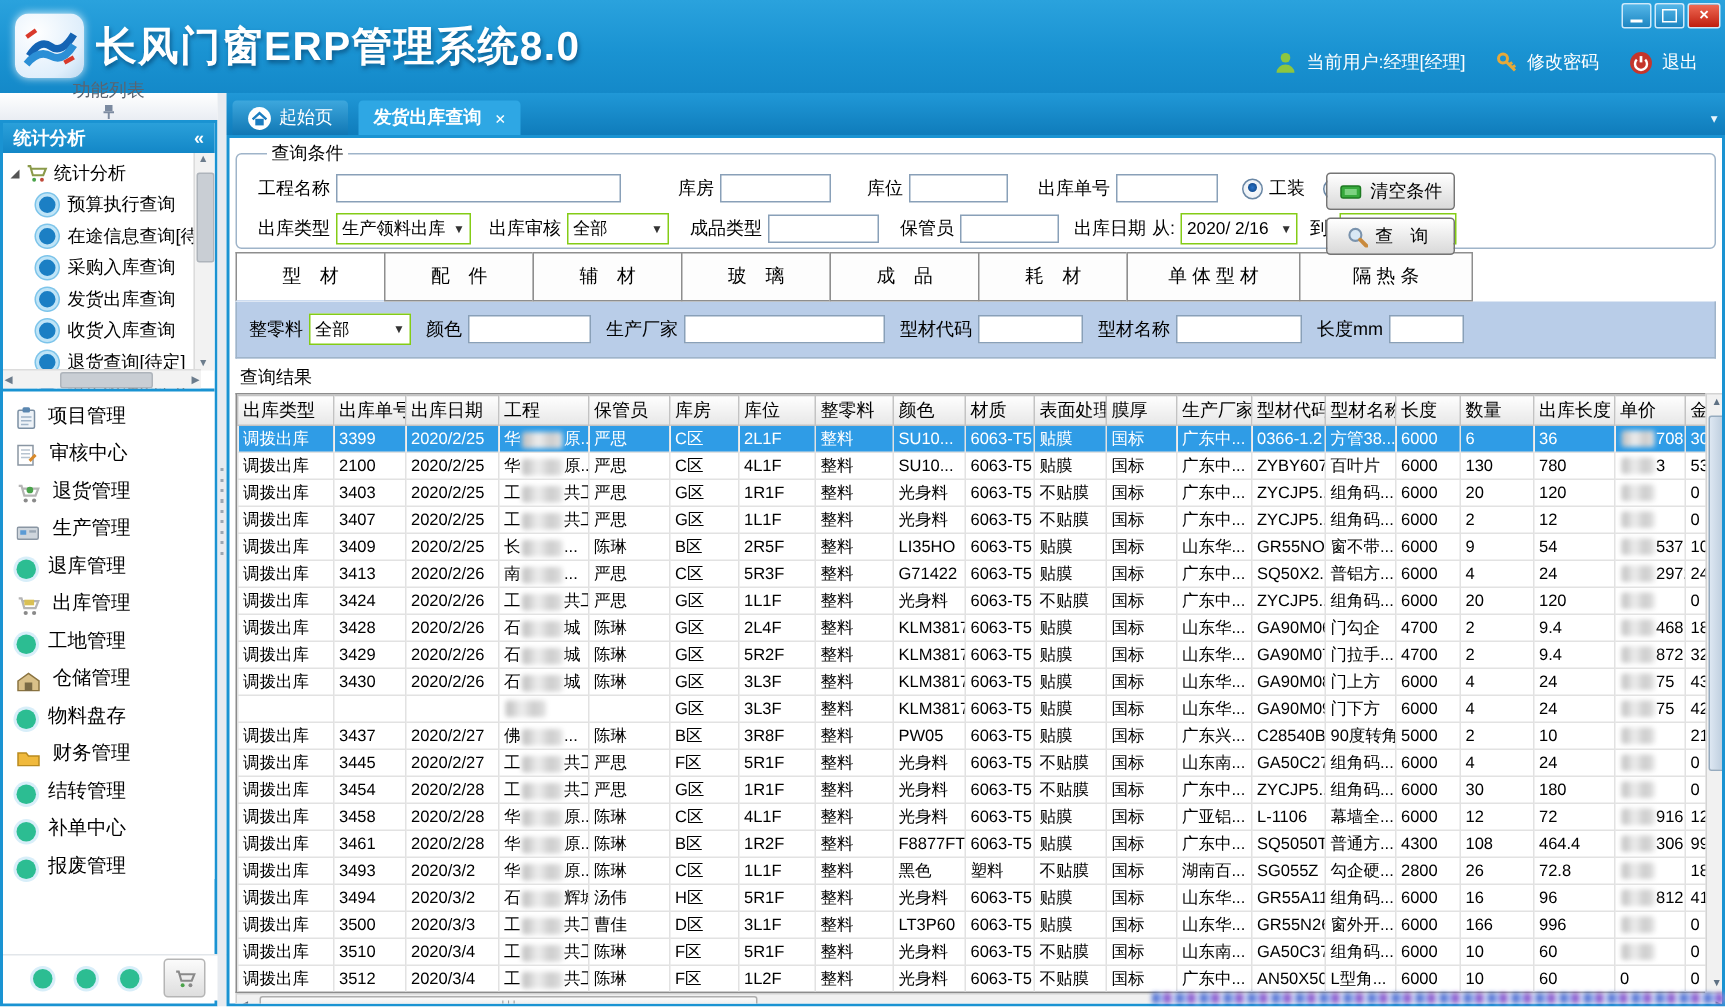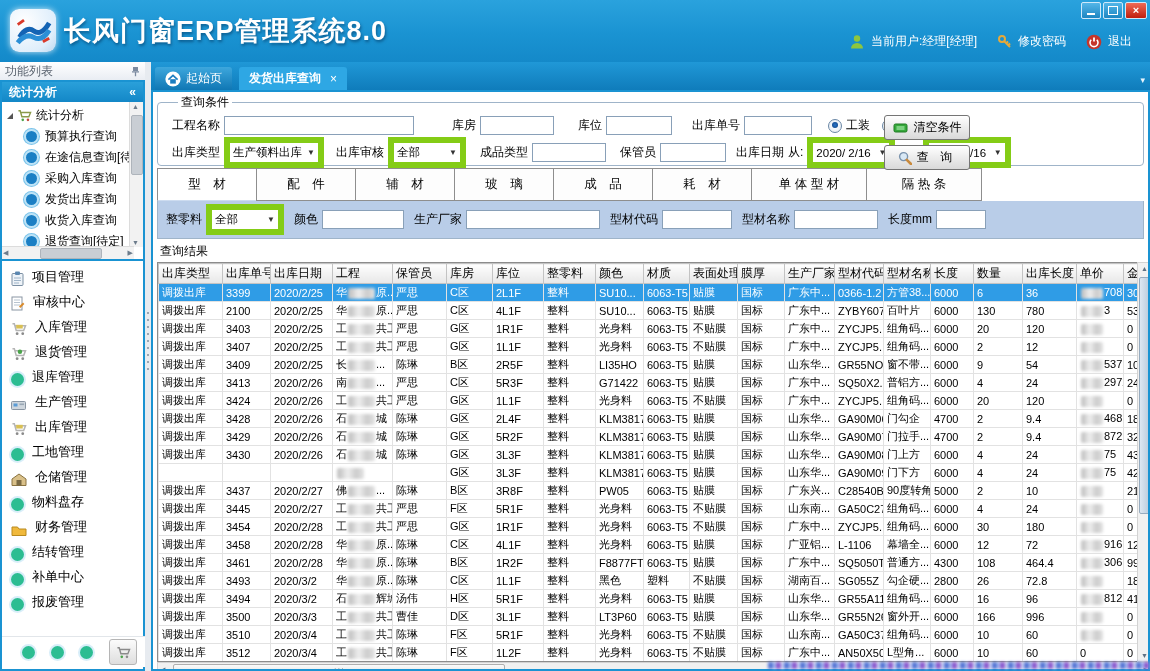--- a/index.html
+++ b/index.html
@@ -22,21 +22,21 @@
   .wbtn.close{background:linear-gradient(#ef6a55,#c01e0e);width:20px;font-weight:bold;}
   .glyph-min{display:block;width:8px;height:2px;background:#fff;margin-top:7px;}
   .glyph-max{display:block;width:8px;height:7px;border:1px solid #fff;}
   .user-area{position:absolute;right:18px;top:33px;display:flex;align-items:center;gap:6px;color:#fff;white-space:nowrap;}
   .user-area a{color:#fff;text-decoration:none;cursor:pointer;}
   .user-area .sp{width:8px;}
 
   
   .sidebar{position:absolute;left:0;top:62px;width:145px;height:609px;background:#fff;}
   .func-bar{height:18px;background:linear-gradient(#ffffff,#e9edf3);border-bottom:1px solid #c9ced6;
-            color:#5a6470;display:flex;align-items:center;justify-content:space-between;padding:0 5px;}
+            color:#5a6470;display:flex;align-items:center;justify-content:flex-end;padding:0 5px;flex-direction:column;}
   .side-body{position:absolute;left:0;top:18px;width:141px;height:587px;border:2px solid #1a93d2;background:#fff;}
   .group-header{height:20px;background:linear-gradient(#2aa0da,#1387c7);color:#fff;font-weight:bold;
                 display:flex;align-items:center;justify-content:space-between;padding:0 7px;}
   .tree-panel{position:relative;height:157px;border-bottom:2px solid #1a93d2;overflow:hidden;background:#fff;}
   .tree-root{display:flex;align-items:center;gap:4px;padding:5px 2px 2px 5px;}
   .tree-tri{width:0;height:0;border-left:6px solid transparent;border-bottom:6px solid #555;}
   .tree-item{display:flex;align-items:center;gap:6px;height:21px;padding-left:22px;cursor:pointer;white-space:nowrap;}
   .tdot{width:11px;height:11px;border-radius:50%;background:#1b7fc4;border:2px solid #bfe4f7;
         box-shadow:0 0 0 1px #7cc4ea;flex:0 0 auto;}
   .tree-vscroll{position:absolute;right:0;top:0;width:13px;height:145px;background:#f2f2f2;border-left:1px solid #dcdcdc;}
@@ -73,21 +73,21 @@
   .panel{position:relative;height:577px;border:2px solid #1a93d2;background:#fff;overflow:hidden;}
 
   
   fieldset.query{position:relative;margin:2px 4px 2px 4px;border:1px solid #9fb4c9;border-radius:4px;
                  padding:1px 6px 3px 6px;height:66px;}
   fieldset.query legend{font-size:12px;padding:0 3px;margin-left:14px;}
   .qrow{display:flex;align-items:center;height:27px;white-space:nowrap;}
   .ql{display:inline-block;text-align:right;margin-right:4px;flex:0 0 auto;}
   input.ti{height:17px;border:1px solid #89a0b8;font-size:12px;padding:0 2px;flex:0 0 auto;
            font-family:"Liberation Sans",sans-serif;}
-  .fselect{height:19px;border:6px solid #84cc16;background:#fff;display:inline-flex;align-items:center;
+  .fselect{height:19px;border:1px solid #84cc16;background:#fff;display:inline-flex;align-items:center;
            justify-content:space-between;padding:0 1px 0 3px;font-size:11.5px;cursor:pointer;flex:0 0 auto;}
   .fselect .arr{font-size:8px;color:#333;padding:0 2px;}
   .radio{width:12px;height:12px;border-radius:50%;border:1px solid #6a87a5;background:radial-gradient(#fff,#e4ebf2);
          display:inline-block;flex:0 0 auto;position:relative;cursor:pointer;}
   .radio.checked::after{content:"";position:absolute;left:2.5px;top:2.5px;width:6px;height:6px;border-radius:50%;
          background:radial-gradient(#2a74c8,#0b3e7d);}
   .rlabel{margin:0 4px 0 4px;}
   .btn{position:absolute;left:726px;width:86px;height:25px;border:1px solid #757575;border-radius:3px;
        background:linear-gradient(#ffffff,#d9d9d9);display:flex;align-items:center;justify-content:center;
        gap:5px;font-size:12px;cursor:pointer;font-family:"Liberation Sans",sans-serif;}
@@ -273,53 +273,42 @@
               <path d="M3 4 h6 M3 6.5 h6 M3 9 h6" stroke="#b8c4d0"></path>
               <path d="M8 10.5 L12 6.5 L13.4 8 L9.4 12 Z" fill="#d98a2b"></path>
             </svg>
           </span>
           <span>审核中心</span>
         </div>
         <div class="menu-item">
           <span class="ic">
             <svg width="16" height="14" viewBox="0 0 16 15">
               <path d="M1 2 h2 l2 7 h8 l2 -5 h-11" fill="none" stroke="#b5b5b5" stroke-width="1.6"></path>
-              <rect x="5" y="3" width="7" height="4" fill="#d9c054"></rect>
-              <circle cx="6" cy="12.5" r="1.5" fill="#8a8a8a"></circle>
-              <circle cx="12" cy="12.5" r="1.5" fill="#8a8a8a"></circle>
-            </svg>
-          </span>
-          <span>入库管理</span>
-        </div>
-        <div class="menu-item">
-          <span class="ic">
-            <svg width="16" height="14" viewBox="0 0 16 15">
-              <path d="M1 2 h2 l2 7 h8 l2 -5 h-11" fill="none" stroke="#b5b5b5" stroke-width="1.6"></path>
               <circle cx="9" cy="5" r="2.4" fill="#4aa34a"></circle>
               <circle cx="6" cy="12.5" r="1.5" fill="#8a8a8a"></circle>
               <circle cx="12" cy="12.5" r="1.5" fill="#8a8a8a"></circle>
             </svg>
           </span>
           <span>退货管理</span>
-        </div>
-        <div class="menu-item">
-          <span class="ic">
-            <span class="gdot"></span>
-          </span>
-          <span>退库管理</span>
         </div>
         <div class="menu-item">
           <span class="ic">
             <svg width="16" height="13">
               <rect x="0.5" y="3.5" width="14" height="8" rx="1" fill="#cfd6dd" stroke="#8a96a3"></rect>
               <rect x="2.5" y="5.5" width="4" height="3" fill="#5b9bd5"></rect>
               <rect x="8.5" y="5.5" width="4.5" height="1.6" fill="#9aa7b4"></rect>
             </svg>
           </span>
           <span>生产管理</span>
+        </div>
+        <div class="menu-item">
+          <span class="ic">
+            <span class="gdot"></span>
+          </span>
+          <span>退库管理</span>
         </div>
         <div class="menu-item">
           <span class="ic">
             <svg width="16" height="14" viewBox="0 0 16 15">
               <path d="M1 2 h2 l2 7 h8 l2 -5 h-11" fill="none" stroke="#b5b5b5" stroke-width="1.6"></path>
               <rect x="5" y="3" width="7" height="4" fill="#d9c054"></rect>
               <circle cx="6" cy="12.5" r="1.5" fill="#8a8a8a"></circle>
               <circle cx="12" cy="12.5" r="1.5" fill="#8a8a8a"></circle>
             </svg>
           </span>

